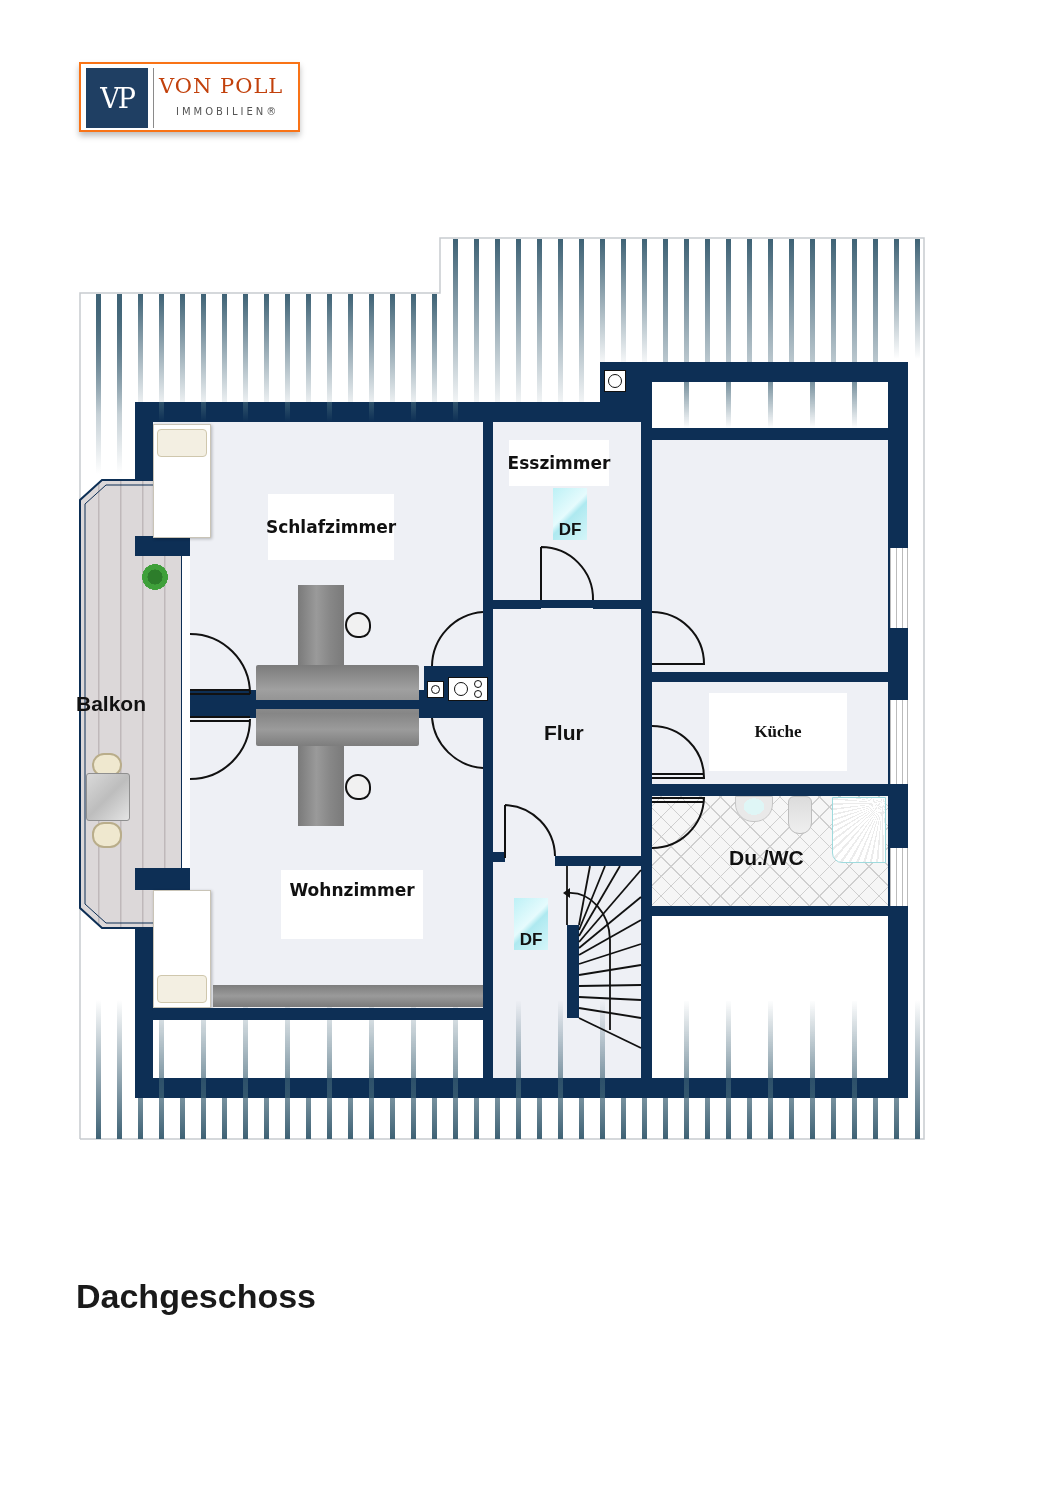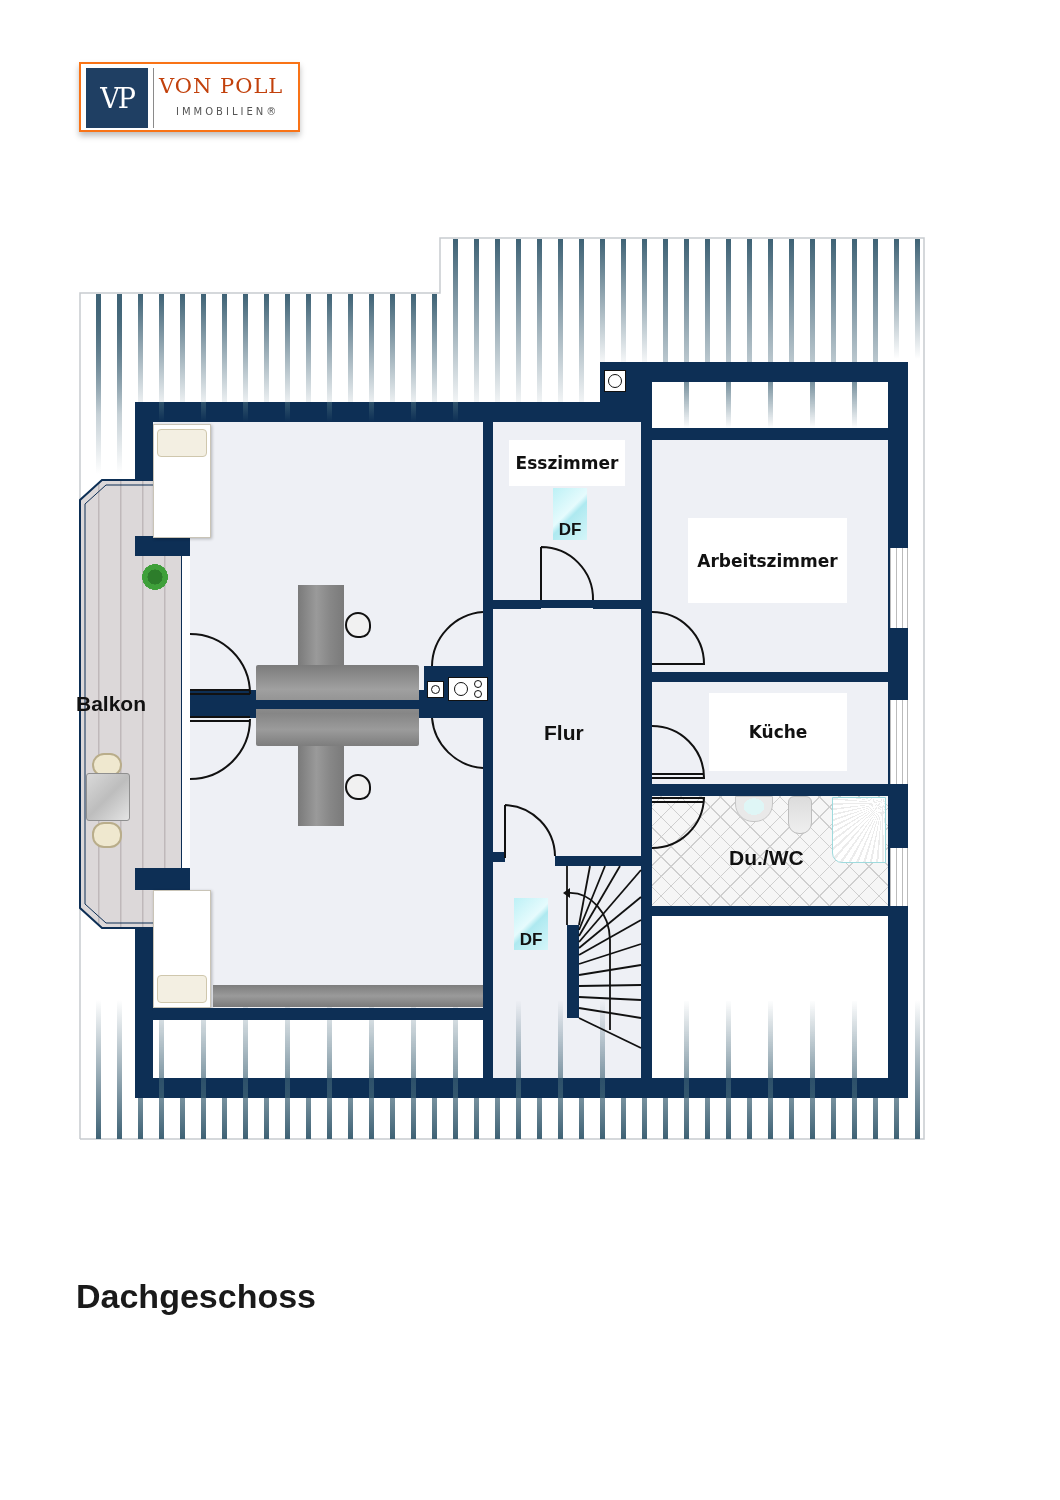--- a/index.html
+++ b/index.html
@@ -313,20 +313,21 @@
       <line x1="579" y1="1008" x2="641" y2="1018"></line>
       <line x1="579" y1="1018" x2="641" y2="1048"></line>
       <path d="M568,893 A40,48 0 0 1 610,940 L610,1030"></path>
       <polygon points="563,893 570,888 570,898" fill="#111" stroke="none"></polygon>
     </g>
   </svg>
 
   <div class="df" style="left:553px;top:488px;">DF</div>
   <div class="df" style="left:514px;top:898px;">DF</div>
 
-  <div class="room-label" style="left:509px;top:440px;width:116px;height:46px;">Esszimmer</div>
-  <div class="room-label" style="left:688px;top:518px;width:159px;height:85px;">Arbeitszimmer</div>
-  <div class="room-label" style="left:709px;top:693px;width:138px;height:78px;padding-bottom:0;box-sizing:border-box;">Küche</div>
+  <div class="room-label" style="left:268px;top:494px;width:126px;height:66px;">Schlafzimmer</div>
+  <div class="room-label" style="left:509px;top:440px;width:100px;height:46px;">Esszimmer</div>
+  <div class="room-label" style="left:709px;top:693px;width:138px;height:78px;padding-bottom:0;box-sizing:border-box;font-family:Liberation Serif, serif;">Küche</div>
+  <div class="room-label" style="left:281px;top:870px;width:142px;height:69px;align-items:flex-start;padding-top:10px;box-sizing:border-box;">Wohnzimmer</div>
   <div class="plain-label" style="left:544px;top:721px;">Flur</div>
   <div class="plain-label" style="left:729px;top:846px;">Du./WC</div>
 </div>
 
 <div class="abs title">Dachgeschoss</div>
 
 </body></html>

